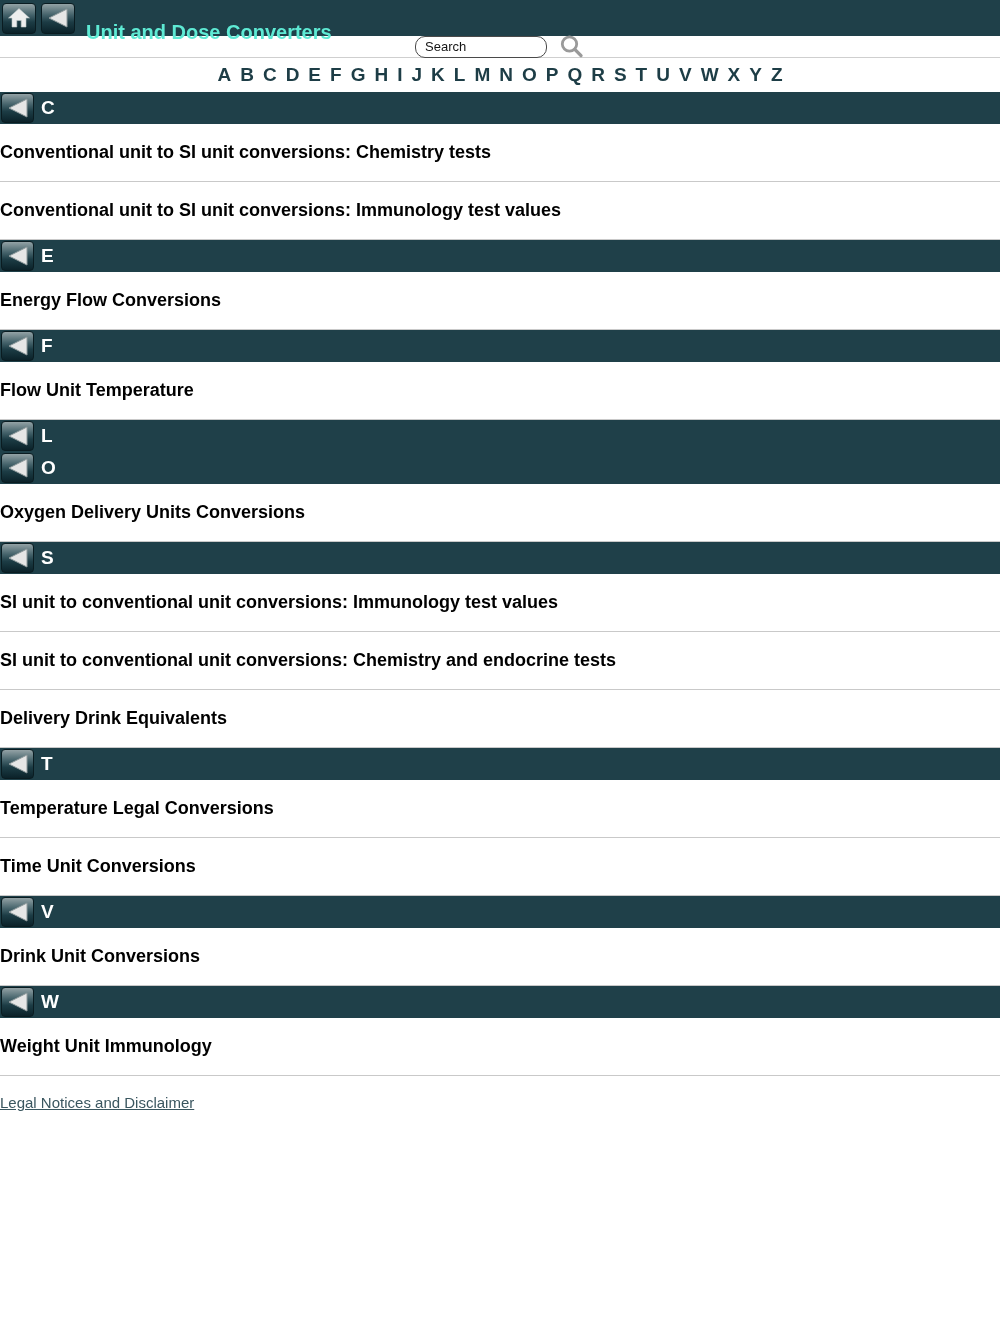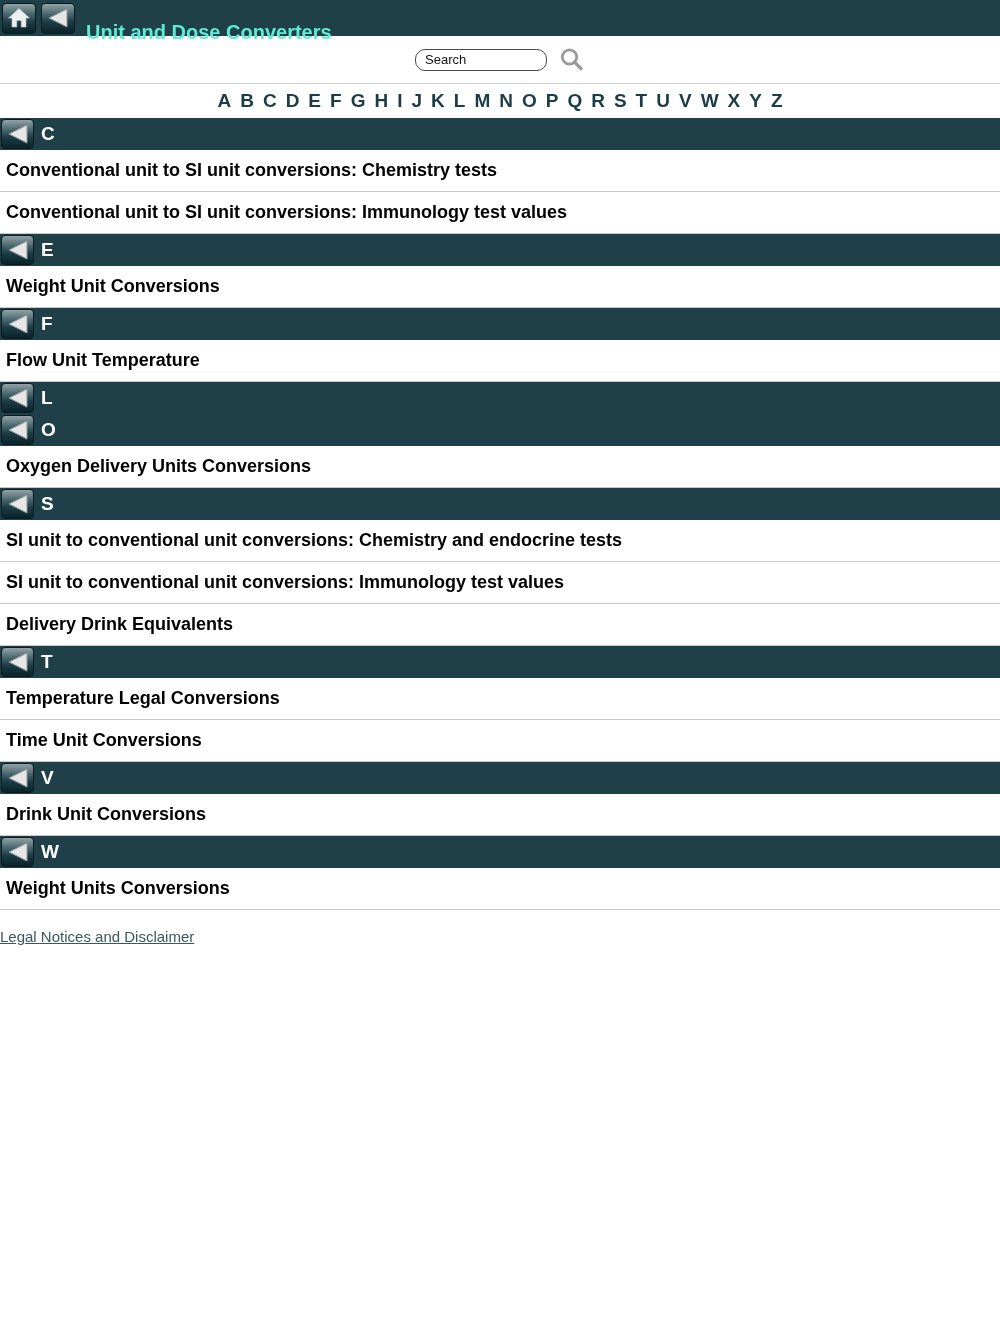--- a/index.html
+++ b/index.html
@@ -38,21 +38,21 @@
     color: #5eead4;
     font-size: 20px;
     font-weight: bold;
     margin-left: 6px;
     white-space: nowrap;
     margin-top: 28px;
   }
 
   
   .search-row {
-    height: 48px;
+    height: 22px;
     background: #ffffff;
     border-bottom: 1px solid #cfcfcf;
     display: flex;
     align-items: center;
     justify-content: center;
   }
   .search-input {
     width: 132px;
     height: 22px;
     border: 1px solid #4a4a4a;
@@ -100,26 +100,26 @@
     height: 30px;
     margin: 1px 0 1px 1px;
   }
   .section-letter {
     color: #ffffff;
     font-weight: bold;
     font-size: 19px;
     margin-left: 7px;
   }
   .list-item {
-    height: 42px;
+    height: 58px;
     background: #ffffff;
     border-bottom: 1px solid #c9c9c9;
     display: flex;
     align-items: center;
-    padding-left: 6px;
+    padding-left: 0;
     cursor: pointer;
   }
   .list-item-label {
     font-weight: bold;
     font-size: 18px;
     color: #000000;
   }
 
   
   .footer {
@@ -218,21 +218,21 @@
       <span style="display:flex">
         <svg width="24" height="22" viewBox="0 0 24 22">
           <polygon points="21,2 21,20 3,11" fill="#e6e6e6" stroke="#8f9a9c" stroke-width="1"></polygon>
         </svg>
       </span>
     </button>
     <span class="section-letter">E</span>
   </div>
 
   <div class="list-item">
-    <span class="list-item-label">Weight Unit Conversions</span>
+    <span class="list-item-label">Energy Flow Conversions</span>
   </div>
 
   <div class="section-header">
     <button class="btn3d">
       <span style="display:flex">
         <svg width="24" height="22" viewBox="0 0 24 22">
           <polygon points="21,2 21,20 3,11" fill="#e6e6e6" stroke="#8f9a9c" stroke-width="1"></polygon>
         </svg>
       </span>
     </button>
@@ -275,28 +275,28 @@
       <span style="display:flex">
         <svg width="24" height="22" viewBox="0 0 24 22">
           <polygon points="21,2 21,20 3,11" fill="#e6e6e6" stroke="#8f9a9c" stroke-width="1"></polygon>
         </svg>
       </span>
     </button>
     <span class="section-letter">S</span>
   </div>
 
   <div class="list-item">
+    <span class="list-item-label">SI unit to conventional unit conversions: Immunology test values</span>
+  </div>
+
+  <div class="list-item">
     <span class="list-item-label">SI unit to conventional unit conversions: Chemistry and endocrine tests</span>
   </div>
 
   <div class="list-item">
-    <span class="list-item-label">SI unit to conventional unit conversions: Immunology test values</span>
-  </div>
-
-  <div class="list-item">
     <span class="list-item-label">Delivery Drink Equivalents</span>
   </div>
 
   <div class="section-header">
     <button class="btn3d">
       <span style="display:flex">
         <svg width="24" height="22" viewBox="0 0 24 22">
           <polygon points="21,2 21,20 3,11" fill="#e6e6e6" stroke="#8f9a9c" stroke-width="1"></polygon>
         </svg>
       </span>
@@ -332,19 +332,19 @@
       <span style="display:flex">
         <svg width="24" height="22" viewBox="0 0 24 22">
           <polygon points="21,2 21,20 3,11" fill="#e6e6e6" stroke="#8f9a9c" stroke-width="1"></polygon>
         </svg>
       </span>
     </button>
     <span class="section-letter">W</span>
   </div>
 
   <div class="list-item">
-    <span class="list-item-label">Weight Units Conversions</span>
+    <span class="list-item-label">Weight Unit Immunology</span>
   </div>
 </div>
 
 <div class="footer">
   <a class="legal-link">Legal Notices and Disclaimer</a>
 </div>
 
 </body></html>

